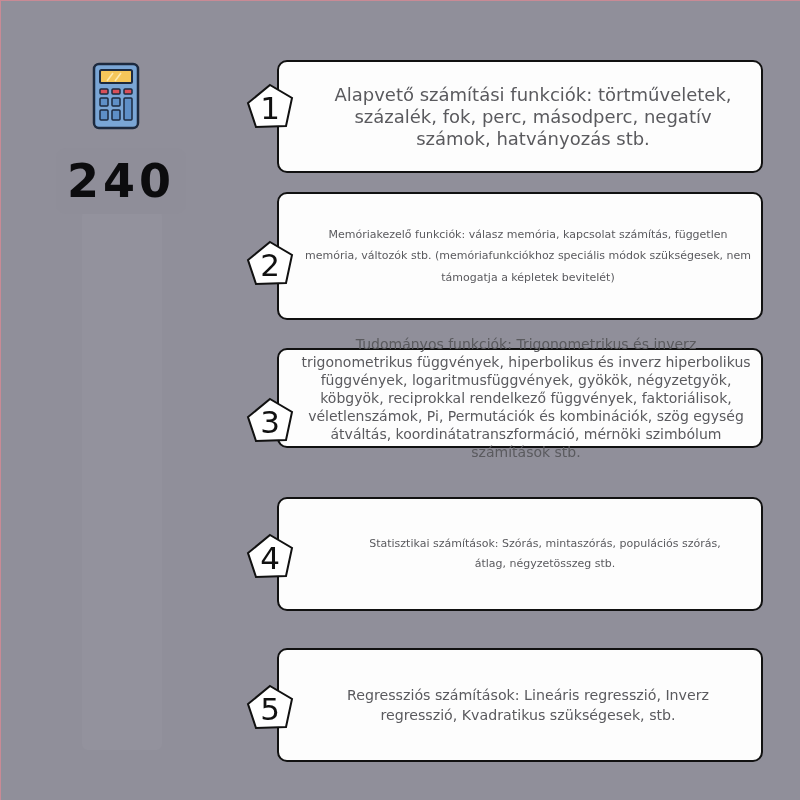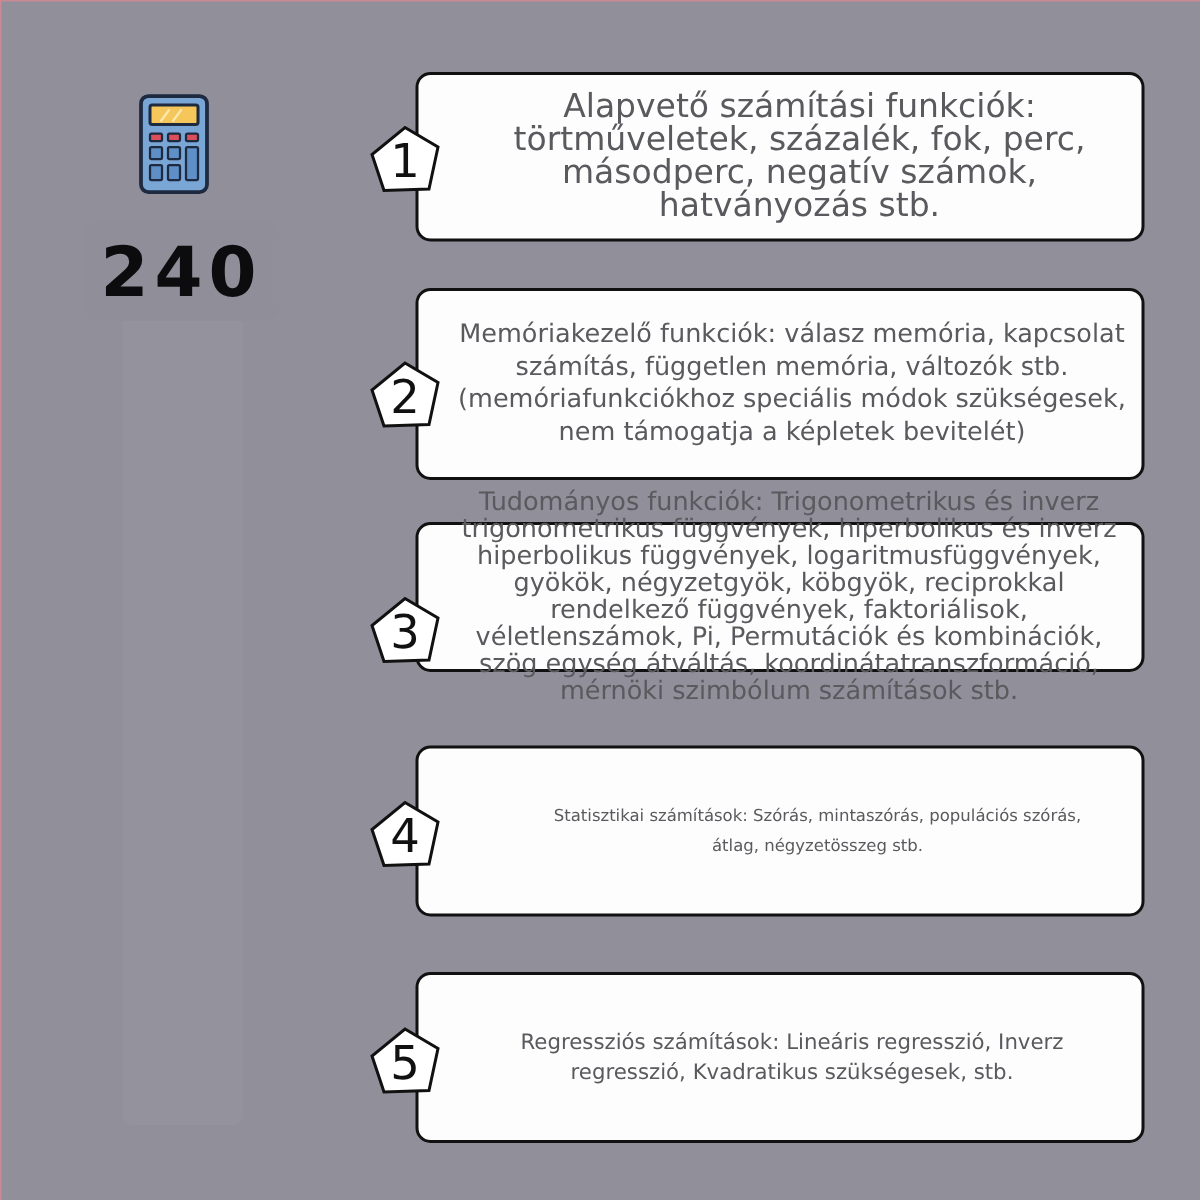--- a/index.html
+++ b/index.html
@@ -59,41 +59,41 @@
     <rect x="32" y="36" width="8" height="22" rx="1" fill="#5e8fc7" stroke="#1d2a3f" stroke-width="1.5"></rect>
     <rect x="8" y="48" width="8" height="10" rx="1" fill="#5e8fc7" stroke="#1d2a3f" stroke-width="1.5"></rect>
     <rect x="20" y="48" width="8" height="10" rx="1" fill="#5e8fc7" stroke="#1d2a3f" stroke-width="1.5"></rect>
   </svg>
 </div>
 
 <div class="count-box">
   <span class="count">240</span>
 </div>
 
-<div class="card" style="top:48px;height:113px;font-size:22px;line-height:22px;">
+<div class="card" style="top:60px;height:113px;font-size:18px;line-height:22px;">
   <div class="card-text" style="padding:0 14px 0 40px;">Alapvető számítási funkciók: törtműveletek, százalék, fok, perc, másodperc, negatív számok, hatványozás stb.</div>
 </div>
 <div class="badge" style="top:83px;">
   <svg viewBox="0 0 48 46">
       <polygon points="24,2 46,15 40,43 10,44 2,20" fill="#fff" stroke="#111" stroke-width="2"></polygon>
     </svg>
   <span class="badge-num">1</span>
 </div>
 
-<div class="card" style="top:192px;height:128px;font-size:17px;line-height:21.5px;">
+<div class="card" style="top:192px;height:128px;font-size:11px;line-height:21.5px;">
   <div class="card-text" style="padding:0 8px 0 24px;">Memóriakezelő funkciók: válasz memória, kapcsolat számítás, független memória, változók stb. (memóriafunkciókhoz speciális módok szükségesek, nem támogatja a képletek bevitelét)</div>
 </div>
 <div class="badge" style="top:240px;">
   <svg viewBox="0 0 48 46">
       <polygon points="24,2 46,15 40,43 10,44 2,20" fill="#fff" stroke="#111" stroke-width="2"></polygon>
     </svg>
   <span class="badge-num">2</span>
 </div>
 
-<div class="card" style="top:348px;height:100px;font-size:17px;line-height:18px;">
+<div class="card" style="top:348px;height:100px;font-size:14px;line-height:18px;">
   <div class="card-text" style="padding:0 8px 0 20px;">Tudományos funkciók: Trigonometrikus és inverz trigonometrikus függvények, hiperbolikus és inverz hiperbolikus függvények, logaritmusfüggvények, gyökök, négyzetgyök, köbgyök, reciprokkal rendelkező függvények, faktoriálisok, véletlenszámok, Pi, Permutációk és kombinációk, szög egység átváltás, koordinátatranszformáció, mérnöki szimbólum számítások stb.</div>
 </div>
 <div class="badge" style="top:397px;">
   <svg viewBox="0 0 48 46">
       <polygon points="24,2 46,15 40,43 10,44 2,20" fill="#fff" stroke="#111" stroke-width="2"></polygon>
     </svg>
   <span class="badge-num">3</span>
 </div>
 
 <div class="card" style="top:497px;height:114px;font-size:11px;line-height:20px;">

